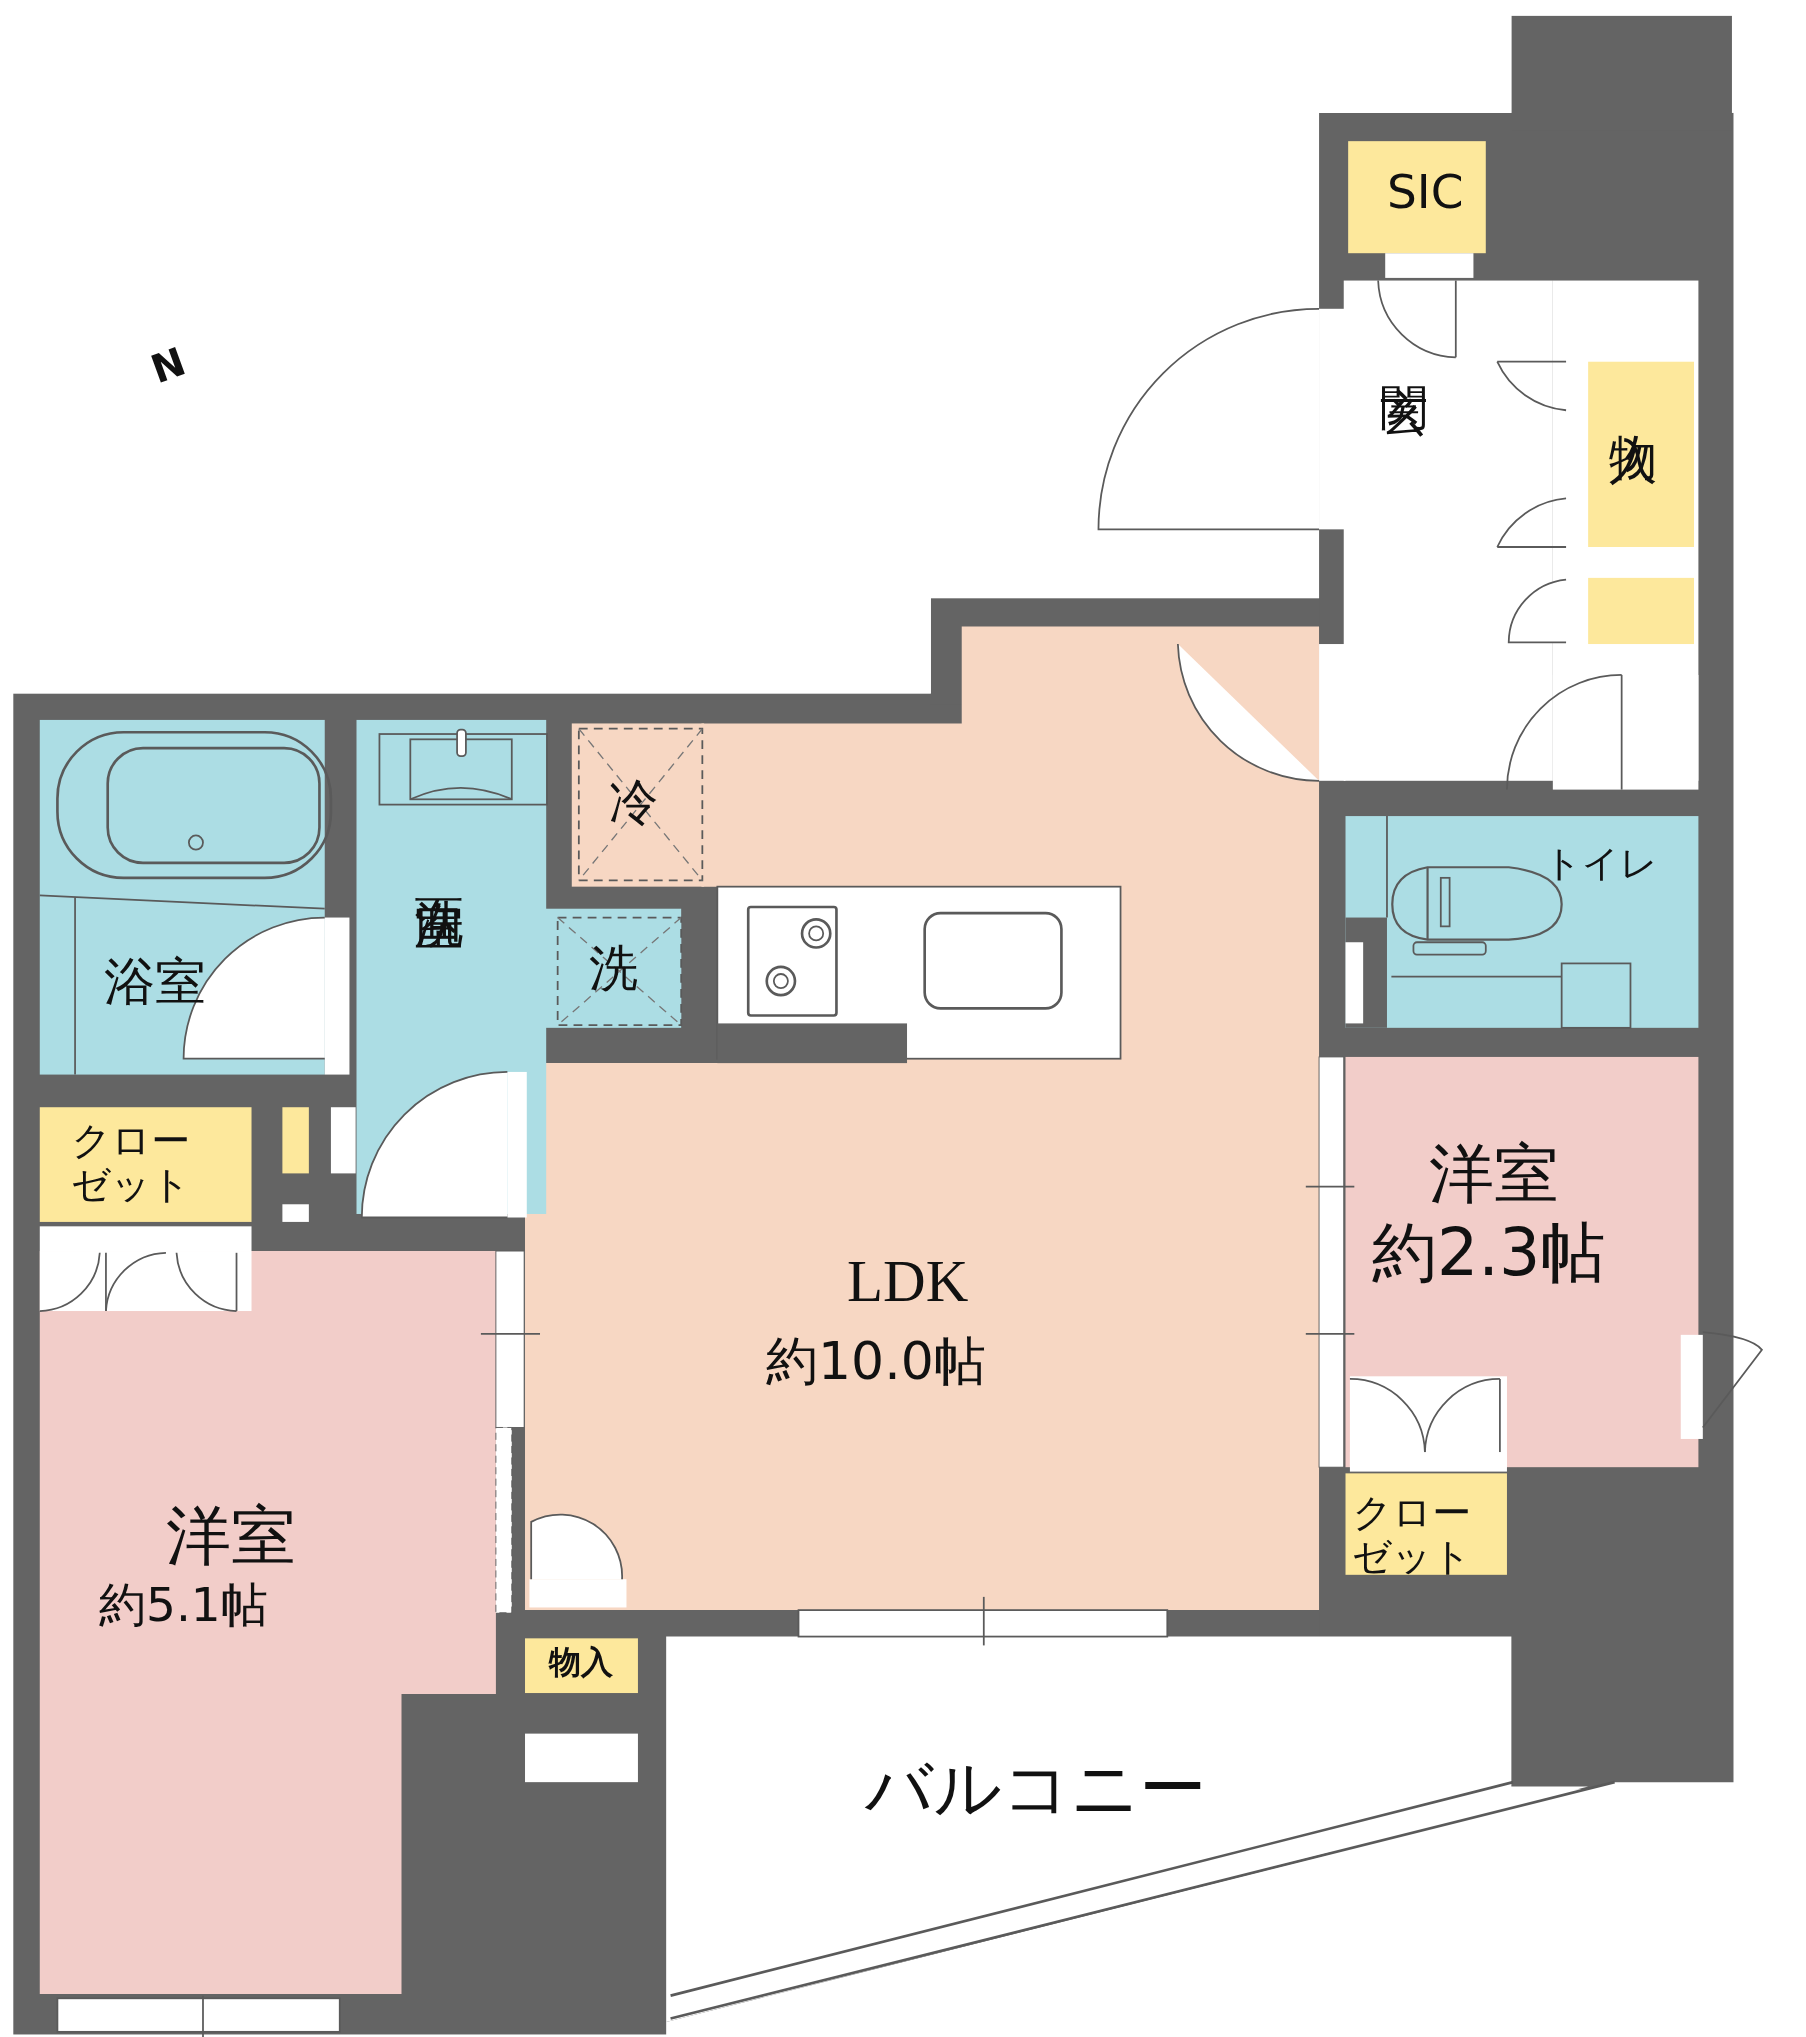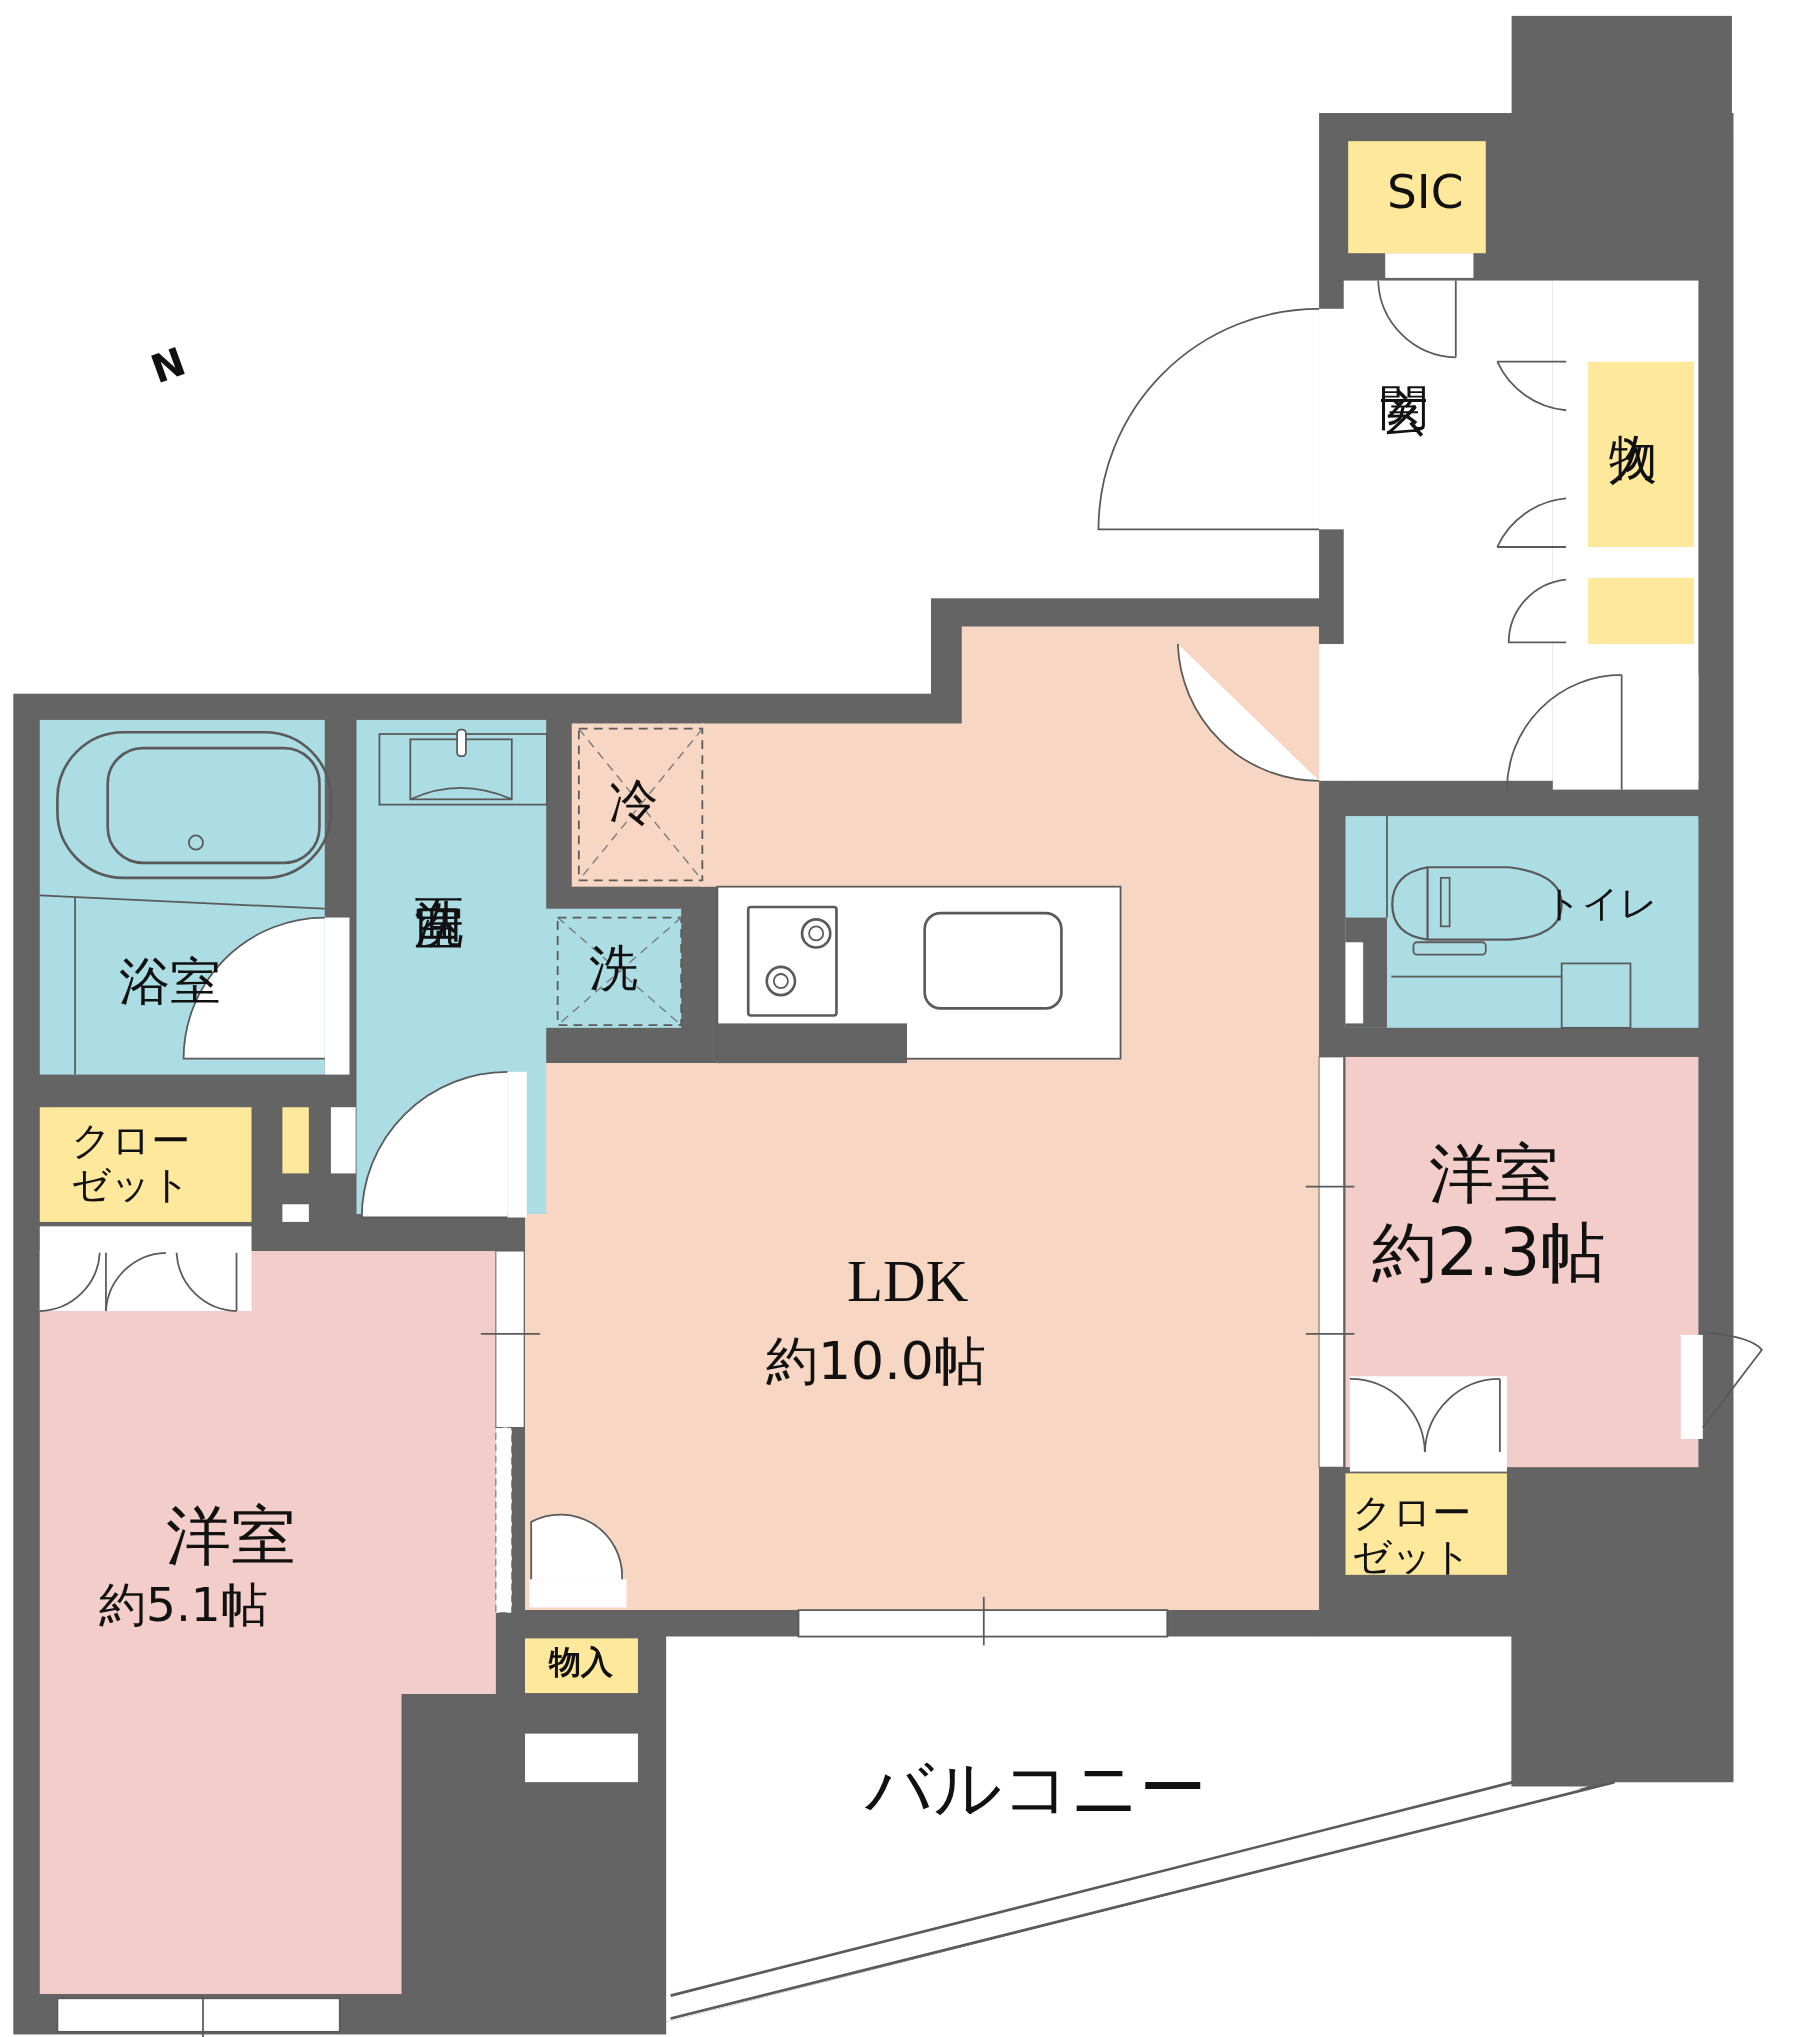--- a/index.html
+++ b/index.html
@@ -177,23 +177,23 @@
 
 <div class="lbl" style="left:847px;top:1248px;font-size:59px;font-family:Liberation Serif, serif;">LDK</div>
 <div class="lbl" style="left:766px;top:1332px;font-size:52px;">約10.0帖</div>
 
 <div class="lbl" style="left:166px;top:1500px;font-size:65px;">洋室</div>
 <div class="lbl" style="left:99px;top:1579px;font-size:47px;">約5.1帖</div>
 
 <div class="lbl" style="left:1429px;top:1138px;font-size:65px;">洋室</div>
 <div class="lbl" style="left:1372px;top:1217px;font-size:65px;">約2.3帖</div>
 
-<div class="lbl" style="left:104px;top:953px;font-size:51px;margin-left:15px;">浴室</div>
+<div class="lbl" style="left:104px;top:953px;font-size:51px;">浴室</div>
 <div class="lbl vert" style="left:415px;top:860px;font-size:49px;line-height:1;">洗面室</div>
-<div class="lbl" style="left:1544px;top:843px;font-size:37px;margin-top:40px;">トイレ</div>
+<div class="lbl" style="left:1544px;top:843px;font-size:37px;">トイレ</div>
 <div class="lbl vert" style="left:1381px;top:348px;font-size:48px;line-height:1;">玄関</div>
 <div class="lbl" style="left:865px;top:1751px;font-size:67px;">バルコニー</div>
 
 <div class="lbl" style="left:1387px;top:166px;font-size:47px;">SIC</div>
 <div class="lbl vert" style="left:1610px;top:397px;font-size:48px;line-height:1;">物入</div>
 <div class="lbl" style="left:71px;top:1119px;font-size:39px;">クロー
 ゼット</div>
 <div class="lbl" style="left:1352px;top:1491px;font-size:39px;">クロー
 ゼット</div>
 <div class="lbl" style="left:536px;top:1645px;font-size:32px;font-weight:bold;margin-left:13px;">物入</div>

